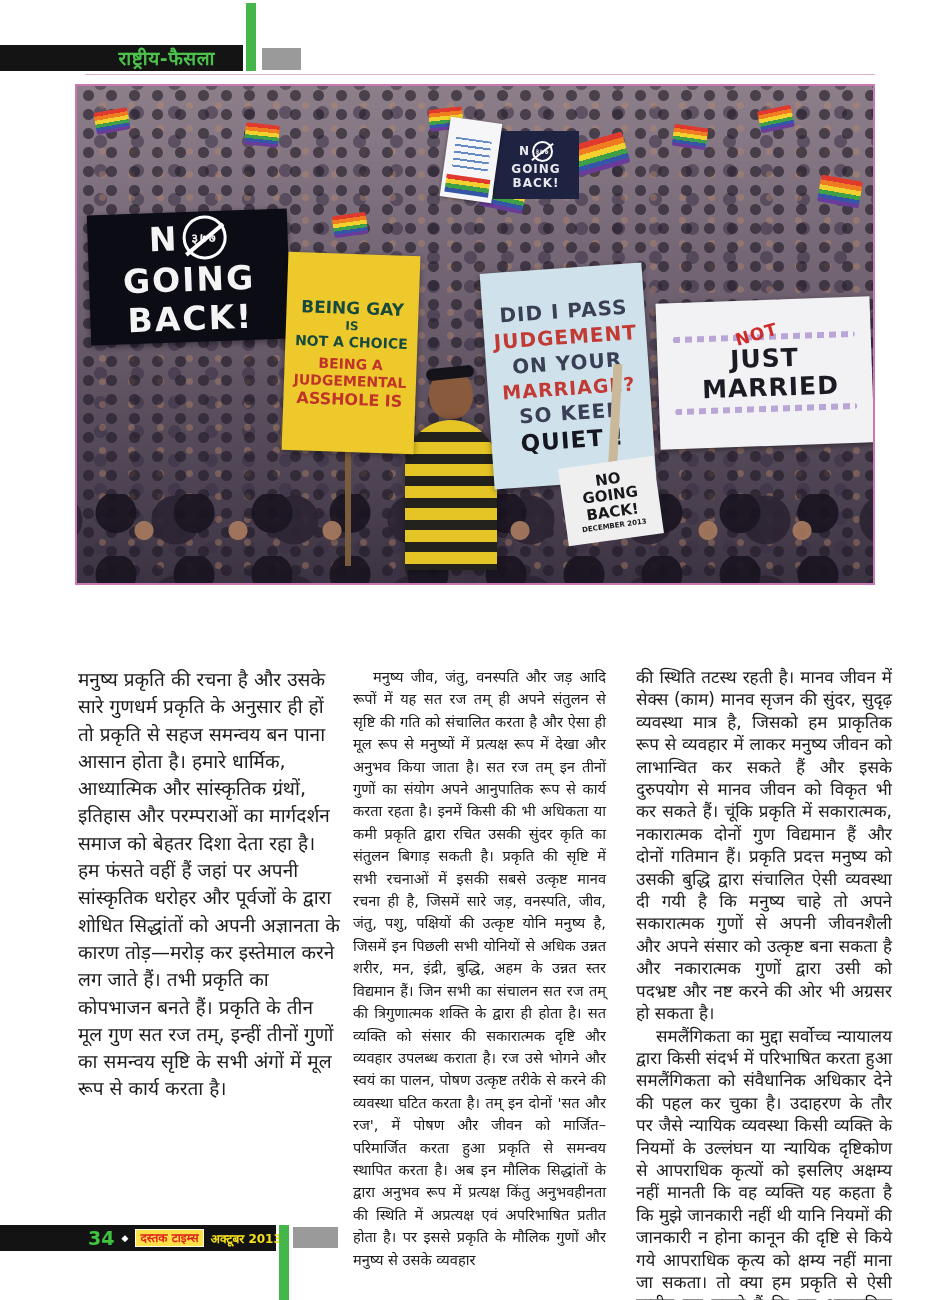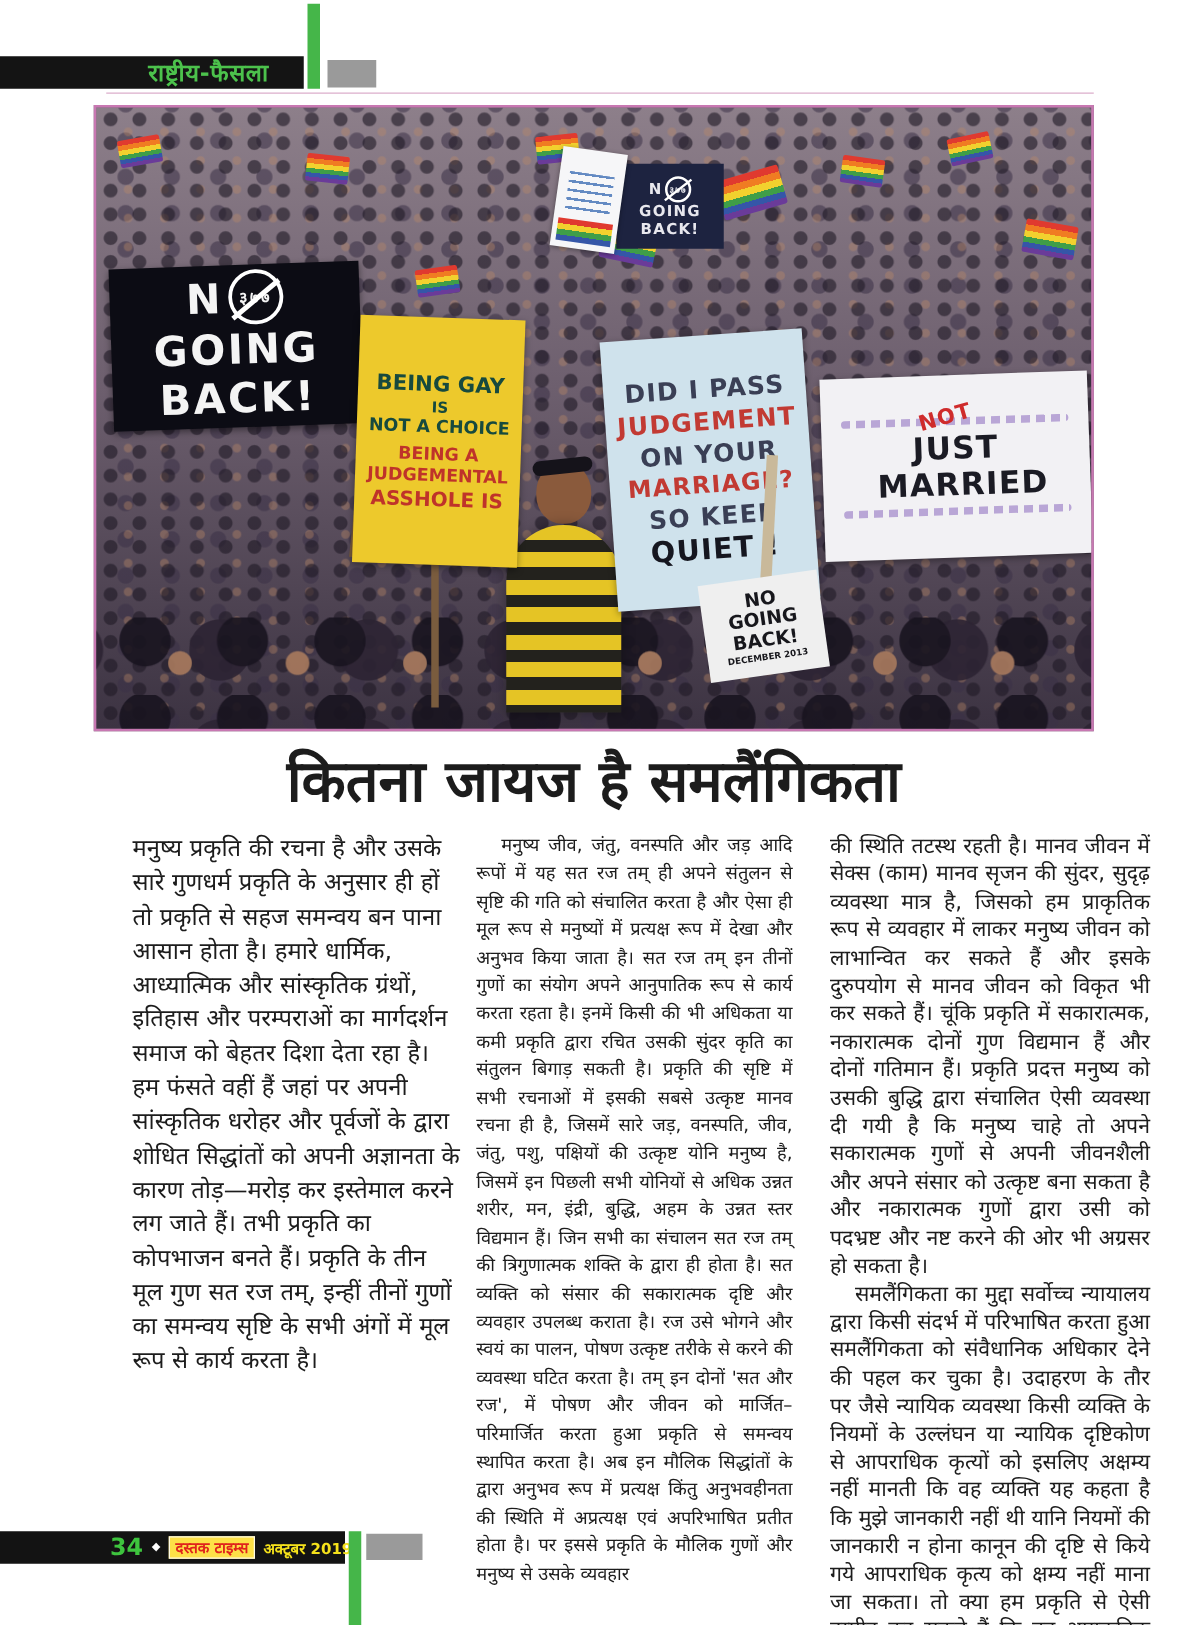--- a/index.html
+++ b/index.html
@@ -70,21 +70,21 @@
            background:repeating-linear-gradient(180deg,#e5c425 0 12px,#23221d 12px 22px);
            box-shadow:0 0 10px rgba(0,0,0,.35);}
   .figure-head{position:absolute;width:44px;height:50px;border-radius:50% 50% 46% 46%;background:#8a5a3c;}
   .figure-band{position:absolute;width:48px;height:12px;background:#15131a;border-radius:6px;transform:rotate(-6deg);}
 
   
   .headline{position:absolute;left:75px;top:592px;width:800px;text-align:center;
             font-size:46px;font-weight:700;color:#1c1c1c;letter-spacing:0;}
 
   
-  .col{position:absolute;color:#1c1c1c;margin-left:28px;}
+  .col{position:absolute;color:#1c1c1c;}
   .col p{margin:0;}
   .col1{left:78px;top:666px;width:263px;font-size:19px;line-height:27.3px;text-align:left;}
   .col2{left:353px;top:666px;width:253px;font-size:14.6px;line-height:22.4px;text-align:justify;}
   .col3{left:636px;top:666px;width:256px;font-size:17px;line-height:22.4px;text-align:justify;}
   .indent{text-indent:20px;}
 
   
   .ftr-black{position:absolute;left:0;top:1225px;width:276px;height:26px;background:#131313;
              display:flex;align-items:center;box-sizing:border-box;padding-left:88px;gap:7px;}
   .ftr-num{color:#3ec43e;font-weight:700;font-size:19px;}
@@ -182,35 +182,34 @@
     </div>
 
     <div class="sign sign-smwhite" style="left:486px;top:376px;width:96px;height:78px;transform:rotate(-8deg);font-size:15px;line-height:1.1;">
       <div>NO</div>
       <div>GOING</div>
       <div>BACK!</div>
       <div style="font-size:7px;font-weight:600;margin-top:3px;">DECEMBER 2013</div>
     </div>
   </div>
 
-  <div class="headline">कितना जायज है समलैंगिकता</div>
 
   <div class="col col1">
     <p>मनुष्य प्रकृति की रचना है और उसके सारे गुणधर्म प्रकृति के अनुसार ही हों तो प्रकृति से सहज समन्वय बन पाना आसान होता है। हमारे धार्मिक, आध्यात्मिक और सांस्कृतिक ग्रंथों, इतिहास और परम्पराओं का मार्गदर्शन समाज को बेहतर दिशा देता रहा है। हम फंसते वहीं हैं जहां पर अपनी सांस्कृतिक धरोहर और पूर्वजों के द्वारा शोधित सिद्धांतों को अपनी अज्ञानता के कारण तोड़—मरोड़ कर इस्तेमाल करने लग जाते हैं। तभी प्रकृति का कोपभाजन बनते हैं। प्रकृति के तीन मूल गुण सत रज तम्, इन्हीं तीनों गुणों का समन्वय सृष्टि के सभी अंगों में मूल रूप से कार्य करता है।</p>
   </div>
   <div class="col col2">
     <p class="indent">मनुष्य जीव, जंतु, वनस्पति और जड़ आदि रूपों में यह सत रज तम् ही अपने संतुलन से सृष्टि की गति को संचालित करता है और ऐसा ही मूल रूप से मनुष्यों में प्रत्यक्ष रूप में देखा और अनुभव किया जाता है। सत रज तम् इन तीनों गुणों का संयोग अपने आनुपातिक रूप से कार्य करता रहता है। इनमें किसी की भी अधिकता या कमी प्रकृति द्वारा रचित उसकी सुंदर कृति का संतुलन बिगाड़ सकती है। प्रकृति की सृष्टि में सभी रचनाओं में इसकी सबसे उत्कृष्ट मानव रचना ही है, जिसमें सारे जड़, वनस्पति, जीव, जंतु, पशु, पक्षियों की उत्कृष्ट योनि मनुष्य है, जिसमें इन पिछली सभी योनियों से अधिक उन्नत शरीर, मन, इंद्री, बुद्धि, अहम के उन्नत स्तर विद्यमान हैं। जिन सभी का संचालन सत रज तम् की त्रिगुणात्मक शक्ति के द्वारा ही होता है। सत व्यक्ति को संसार की सकारात्मक दृष्टि और व्यवहार उपलब्ध कराता है। रज उसे भोगने और स्वयं का पालन, पोषण उत्कृष्ट तरीके से करने की व्यवस्था घटित करता है। तम् इन दोनों 'सत और रज', में पोषण और जीवन को मार्जित–परिमार्जित करता हुआ प्रकृति से समन्वय स्थापित करता है। अब इन मौलिक सिद्धांतों के द्वारा अनुभव रूप में प्रत्यक्ष किंतु अनुभवहीनता की स्थिति में अप्रत्यक्ष एवं अपरिभाषित प्रतीत होता है। पर इससे प्रकृति के मौलिक गुणों और मनुष्य से उसके व्यवहार</p>
   </div>
   <div class="col col3">
     <p>की स्थिति तटस्थ रहती है। मानव जीवन में सेक्स (काम) मानव सृजन की सुंदर, सुदृढ़ व्यवस्था मात्र है, जिसको हम प्राकृतिक रूप से व्यवहार में लाकर मनुष्य जीवन को लाभान्वित कर सकते हैं और इसके दुरुपयोग से मानव जीवन को विकृत भी कर सकते हैं। चूंकि प्रकृति में सकारात्मक, नकारात्मक दोनों गुण विद्यमान हैं और दोनों गतिमान हैं। प्रकृति प्रदत्त मनुष्य को उसकी बुद्धि द्वारा संचालित ऐसी व्यवस्था दी गयी है कि मनुष्य चाहे तो अपने सकारात्मक गुणों से अपनी जीवनशैली और अपने संसार को उत्कृष्ट बना सकता है और नकारात्मक गुणों द्वारा उसी को पदभ्रष्ट और नष्ट करने की ओर भी अग्रसर हो सकता है।</p>
     <p class="indent">समलैंगिकता का मुद्दा सर्वोच्च न्यायालय द्वारा किसी संदर्भ में परिभाषित करता हुआ समलैंगिकता को संवैधानिक अधिकार देने की पहल कर चुका है। उदाहरण के तौर पर जैसे न्यायिक व्यवस्था किसी व्यक्ति के नियमों के उल्लंघन या न्यायिक दृष्टिकोण से आपराधिक कृत्यों को इसलिए अक्षम्य नहीं मानती कि वह व्यक्ति यह कहता है कि मुझे जानकारी नहीं थी यानि नियमों की जानकारी न होना कानून की दृष्टि से किये गये आपराधिक कृत्य को क्षम्य नहीं माना जा सकता। तो क्या हम प्रकृति से ऐसी उम्मीद कर सकते हैं कि वह अप्राकृतिक कार्यों के लिए मनुष्य को दंडित नहीं करेगी।</p>
   </div>
 
   <div class="ftr-black">
     <span class="ftr-num">34</span>
     <span class="ftr-sep">◆</span>
     <span class="ftr-logo">दस्तक टाइम्स</span>
-    <span class="ftr-issue">अक्टूबर 2019</span>
+    <span class="ftr-issue">अक्टूबर 2013</span>
   </div>
   <div class="ftr-green"></div>
   <div class="ftr-gray"></div>
 
 </div>
 
 </body></html>

